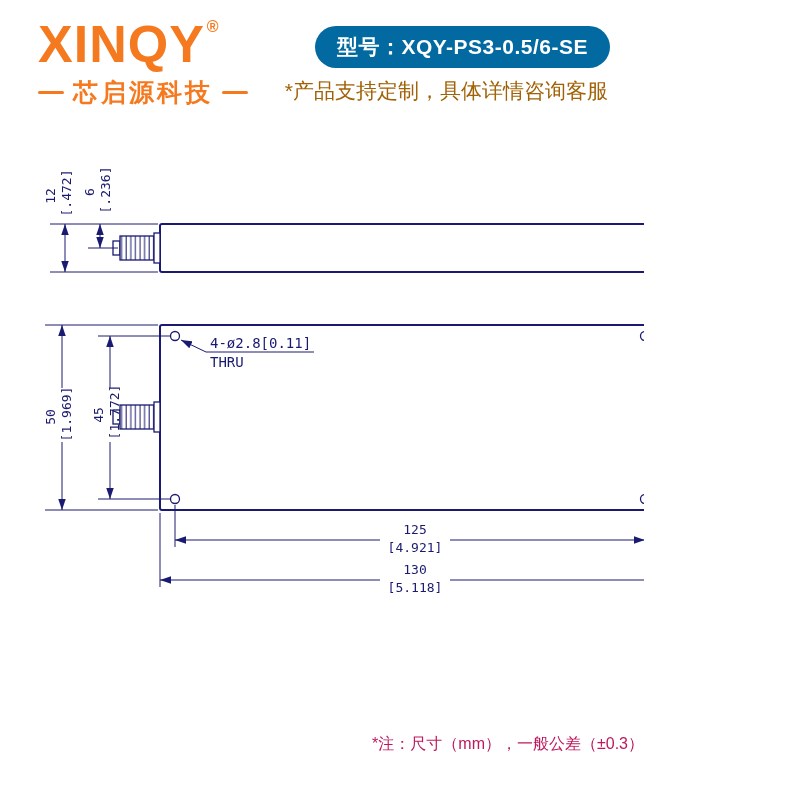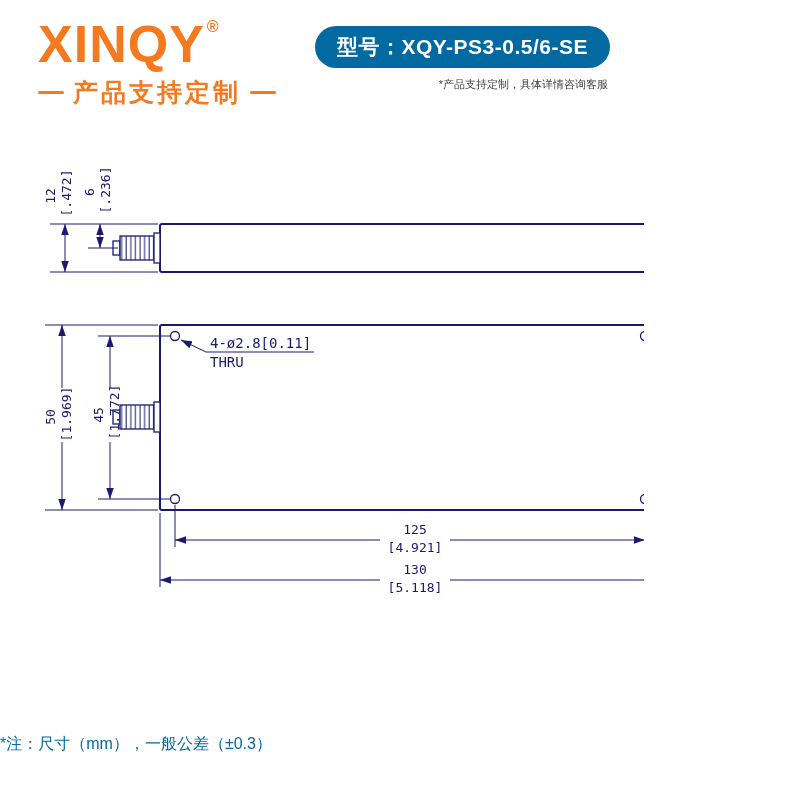--- a/index.html
+++ b/index.html
@@ -10,45 +10,45 @@
   .logo-block{position:absolute;left:38px;top:16px;}
   .logo-text{font-size:52px;line-height:56px;font-weight:800;color:#f5791e;
              letter-spacing:1px;font-family:"Liberation Sans",sans-serif;}
   .reg{font-size:16px;font-weight:700;color:#f5791e;vertical-align:30px;margin-left:2px;}
   .logo-sub{display:flex;align-items:center;gap:9px;margin-top:4px;
             color:#f5791e;font-weight:700;font-size:25px;letter-spacing:3px;}
   .dash{width:26px;height:3px;background:#f5791e;border-radius:2px;}
   .model-pill{position:absolute;right:34px;top:26px;background:#0369a1;color:#ffffff;
               font-size:21px;font-weight:700;padding:7px 22px;border-radius:22px;
               letter-spacing:.5px;white-space:nowrap;}
-  .custom-note{position:absolute;right:36px;top:77px;font-size:11px;color:#404040;}
+  .custom-note{position:absolute;right:36px;top:77px;font-size:21px;color:#a16207;}
   
-  .footer-note{position:absolute;left:0;right:0;top:734px;text-align:left;
-               font-size:16px;color:#0369a1;}
+  .footer-note{position:absolute;left:0;right:0;top:734px;text-align:right;
+               font-size:16px;color:#be185d;}
   
   svg.drawing{position:absolute;left:0;top:0;}
   .part{fill:#ffffff;stroke:#1a1a70;stroke-width:2;}
   .part-thin{fill:#ffffff;stroke:#1a1a70;stroke-width:1.3;}
   .dimline{stroke:#1a1a70;stroke-width:1;fill:none;}
   .extline{stroke:#1a1a70;stroke-width:1;fill:none;}
   .dim{font-family:"DejaVu Sans Mono",monospace;font-size:13px;fill:#1a1a70;}
   .callout{font-family:"DejaVu Sans Mono",monospace;font-size:14px;fill:#1a1a70;}
 </style>
 </head>
 <body>
 
 <div class="canvas">
 
   <div class="logo-block">
     <div>
       <span class="logo-text">XINQY</span><span class="reg">®</span>
     </div>
     <div class="logo-sub">
       <span class="dash"></span>
-      <span>产品支持定制</span>
+      <span>芯启源科技</span>
       <span class="dash"></span>
     </div>
   </div>
 
   <div class="model-pill">型号：XQY-PS3-0.5/6-SE</div>
   <div class="custom-note">*产品支持定制，具体详情咨询客服</div>
 
   <svg class="drawing" width="800" height="800" viewBox="0 0 800 800">
     <defs>
       <marker id="arr" viewBox="0 0 10 8" refX="10" refY="4" markerWidth="11" markerHeight="9" orient="auto-start-reverse">

